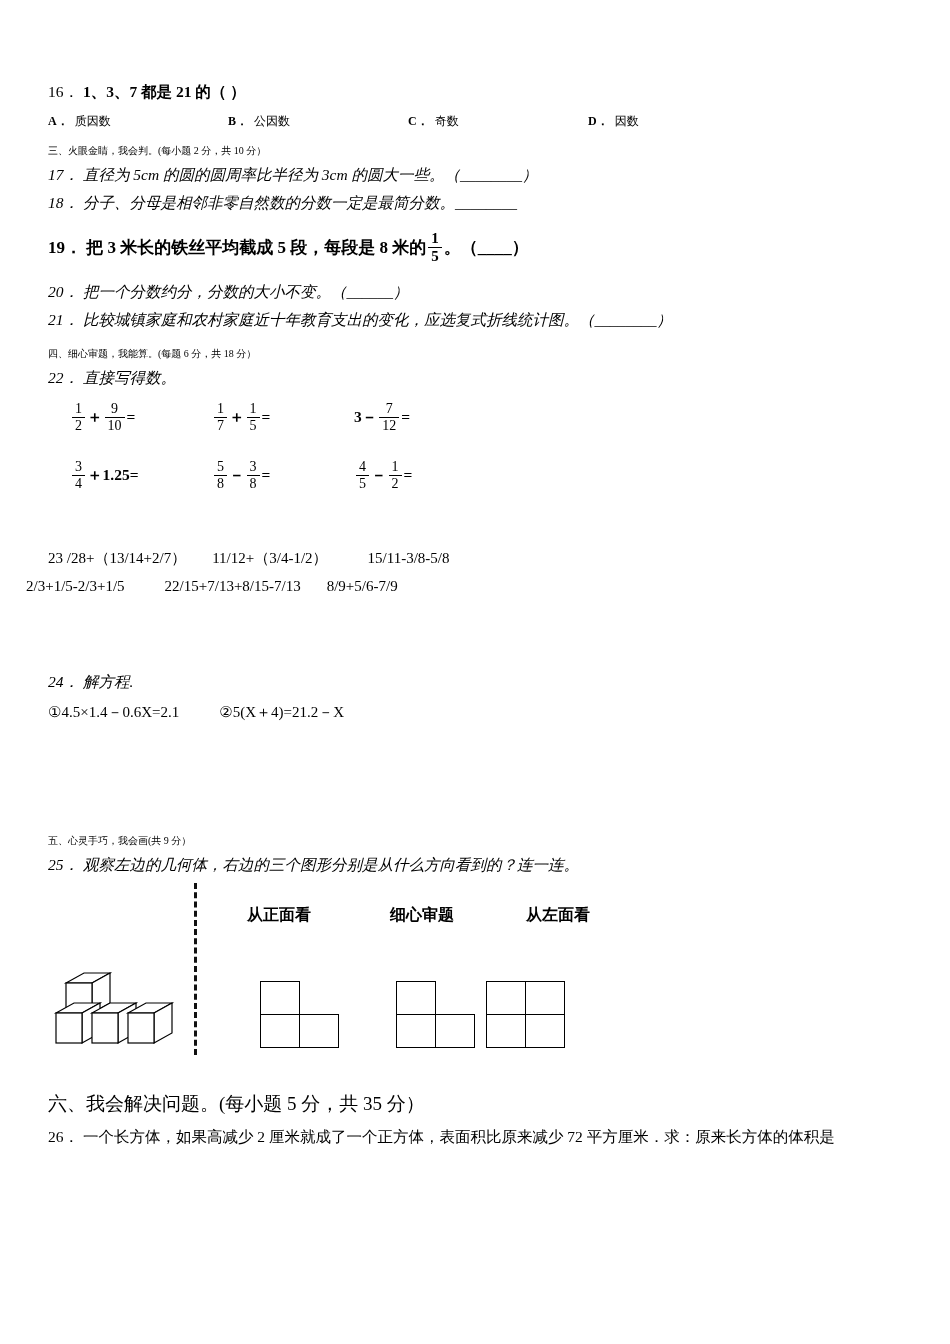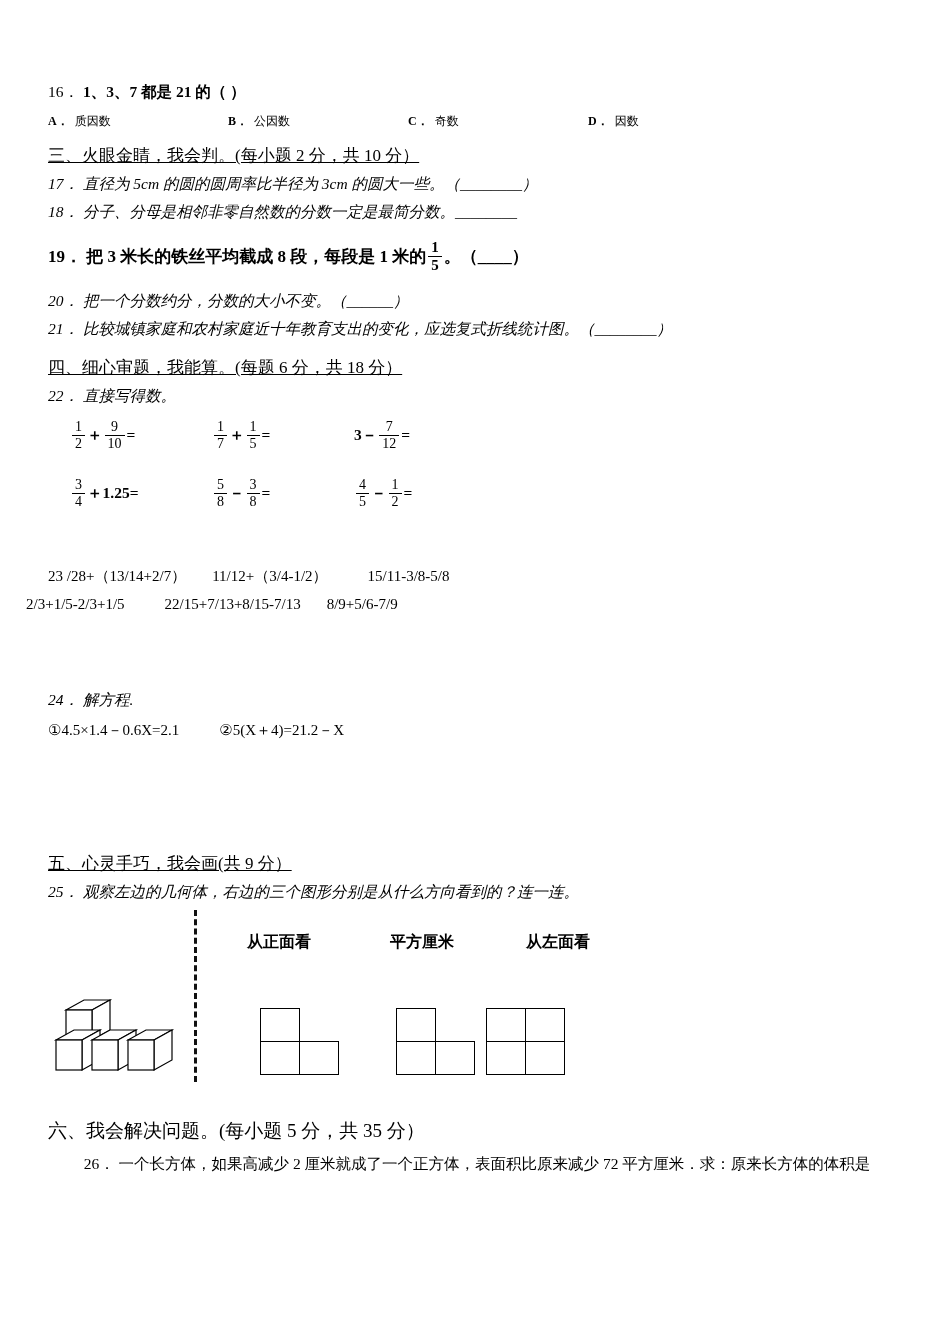--- a/index.html
+++ b/index.html
@@ -49,23 +49,22 @@
   }
   .choices .opt {
     width: 180px;
     font-weight: bold;
   }
   .choices .opt .txt {
     font-weight: normal;
     margin-left: 6px;
   }
   .section-head {
-    font-size: 17px;
+    font-size: 10px;
     margin: 8px 0 6px 0;
-    text-decoration: underline;
   }
   .qline {
     font-size: 15.5px;
     margin: 7px 0;
     font-style: italic;
   }
   
   .frac {
     display: inline-block;
     vertical-align: middle;
@@ -170,21 +169,20 @@
   }
 
   .footer-sec {
     font-size: 19px;
     margin-top: 8px;
   }
   .q26 {
     font-size: 15.5px;
     margin-top: 8px;
     line-height: 1.6;
-    text-align: center;
   }
 </style>
 </head>
 <body>
 
 <div class="page">
   <div class="content">
 
     <div class="line row16">
       <span class="q-num">16．</span>
@@ -212,21 +210,21 @@
       <span>直径为 5cm 的圆的圆周率比半径为 3cm 的圆大一些。（________）</span>
     </div>
 
     <div class="qline">
       <span>18．</span>
       <span>分子、分母是相邻非零自然数的分数一定是最简分数。________</span>
     </div>
 
     <div class="q19">
       <span>19．</span>
-      <span>把 3 米长的铁丝平均截成 8 段，每段是 1 米的</span><span class="frac big"><span class="num">1</span><span class="den">5</span></span><span>。（____）</span>
+      <span>把 3 米长的铁丝平均截成 5 段，每段是 8 米的</span><span class="frac big"><span class="num">1</span><span class="den">5</span></span><span>。（____）</span>
     </div>
 
     <div class="qline">
       <span>20．</span>
       <span>把一个分数约分，分数的大小不变。（______）</span>
     </div>
 
     <div class="qline">
       <span>21．</span>
       <span>比较城镇家庭和农村家庭近十年教育支出的变化，应选复式折线统计图。（________）</span>
@@ -290,21 +288,21 @@
     <div class="qline">
       <span>25．</span>
       <span>观察左边的几何体，右边的三个图形分别是从什么方向看到的？连一连。</span>
     </div>
 
     <div class="draw-area">
       <div class="dashed-line"></div>
 
       <div class="view-labels">
         <span class="lb lb1">从正面看</span>
-        <span class="lb lb2">平方厘米</span>
+        <span class="lb lb2">细心审题</span>
         <span class="lb lb3">从左面看</span>
       </div>
 
       <div class="blocks">
         <svg width="140" height="95" viewBox="0 0 140 95">
           <g stroke="#000" stroke-width="1.2" fill="#ffffff">
 
             <polygon points="18,22 36,12 62,12 44,22"></polygon>
             <polygon points="44,22 62,12 62,42 44,52"></polygon>
             <rect x="18" y="22" width="26" height="30"></rect>

